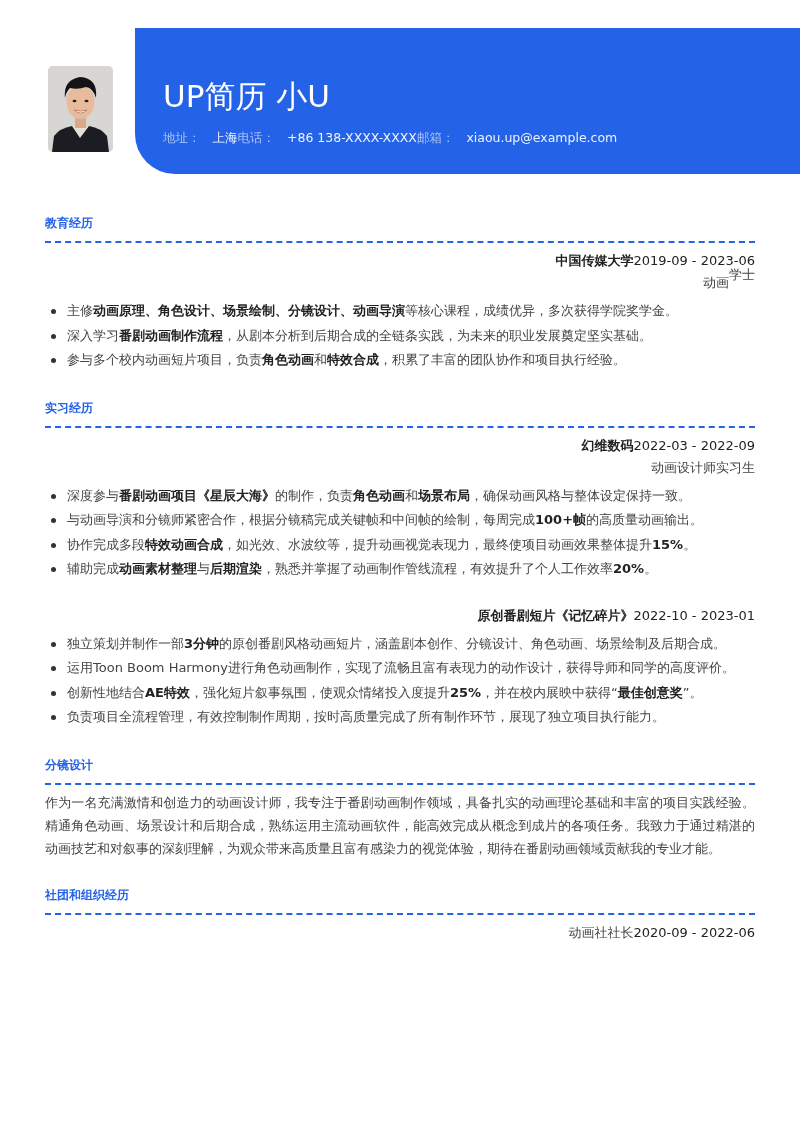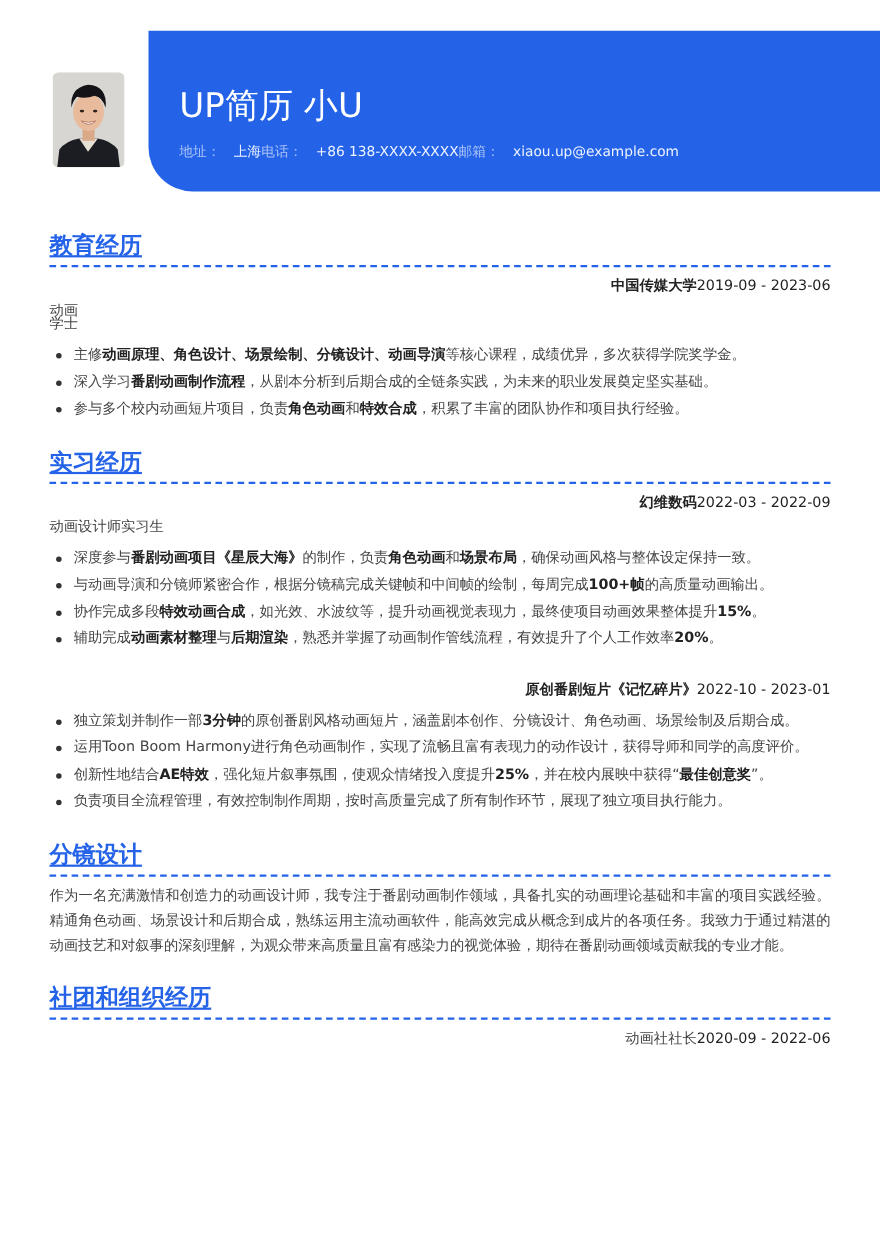--- a/index.html
+++ b/index.html
@@ -33,37 +33,35 @@
       display: flex; font-size: 12.5px; line-height: 18px;
     }
     .contact { display: flex; gap: 12px; }
     .contact .lbl { color: #a9c2f7; }
     .contact .val { color: #eef3ff; }
 
     
     .content { position: absolute; left: 45px; top: 210px; width: 710px; }
     .section { margin-bottom: 22px; }
     .section-title {
-      font-size: 21px; font-weight: 700; color: #2463e8; line-height: 26px;
+      font-size: 12px; font-weight: 700; color: #2463e8; line-height: 26px;
       padding-bottom: 5px;
       border-bottom: 2px dashed #2463e8;
       margin-bottom: 6px;
-      text-decoration: underline;
     }
     .entry-head {
       display: flex; justify-content: flex-end; align-items: baseline;
       font-size: 13px; line-height: 24px;
     }
     .entry-name { font-weight: 700; color: #222222; }
     .entry-date { font-weight: 500; color: #222222; }
     .entry-sub {
       display: flex; justify-content: flex-end; align-items: flex-start;
       font-size: 13px; line-height: 20px; color: #444444;
       margin-bottom: 6px;
-      flex-direction: column;
     }
     .entry-sub .degree { margin-top: -8px; }
     ul.bullets { list-style: none; padding-left: 0; }
     ul.bullets li {
       position: relative; padding-left: 22px;
       font-size: 13px; line-height: 24.5px; color: #444444;
     }
     ul.bullets li::before {
       content: ""; position: absolute; left: 6px; top: 10px;
       width: 5px; height: 5px; border-radius: 50%; background: #333333;

